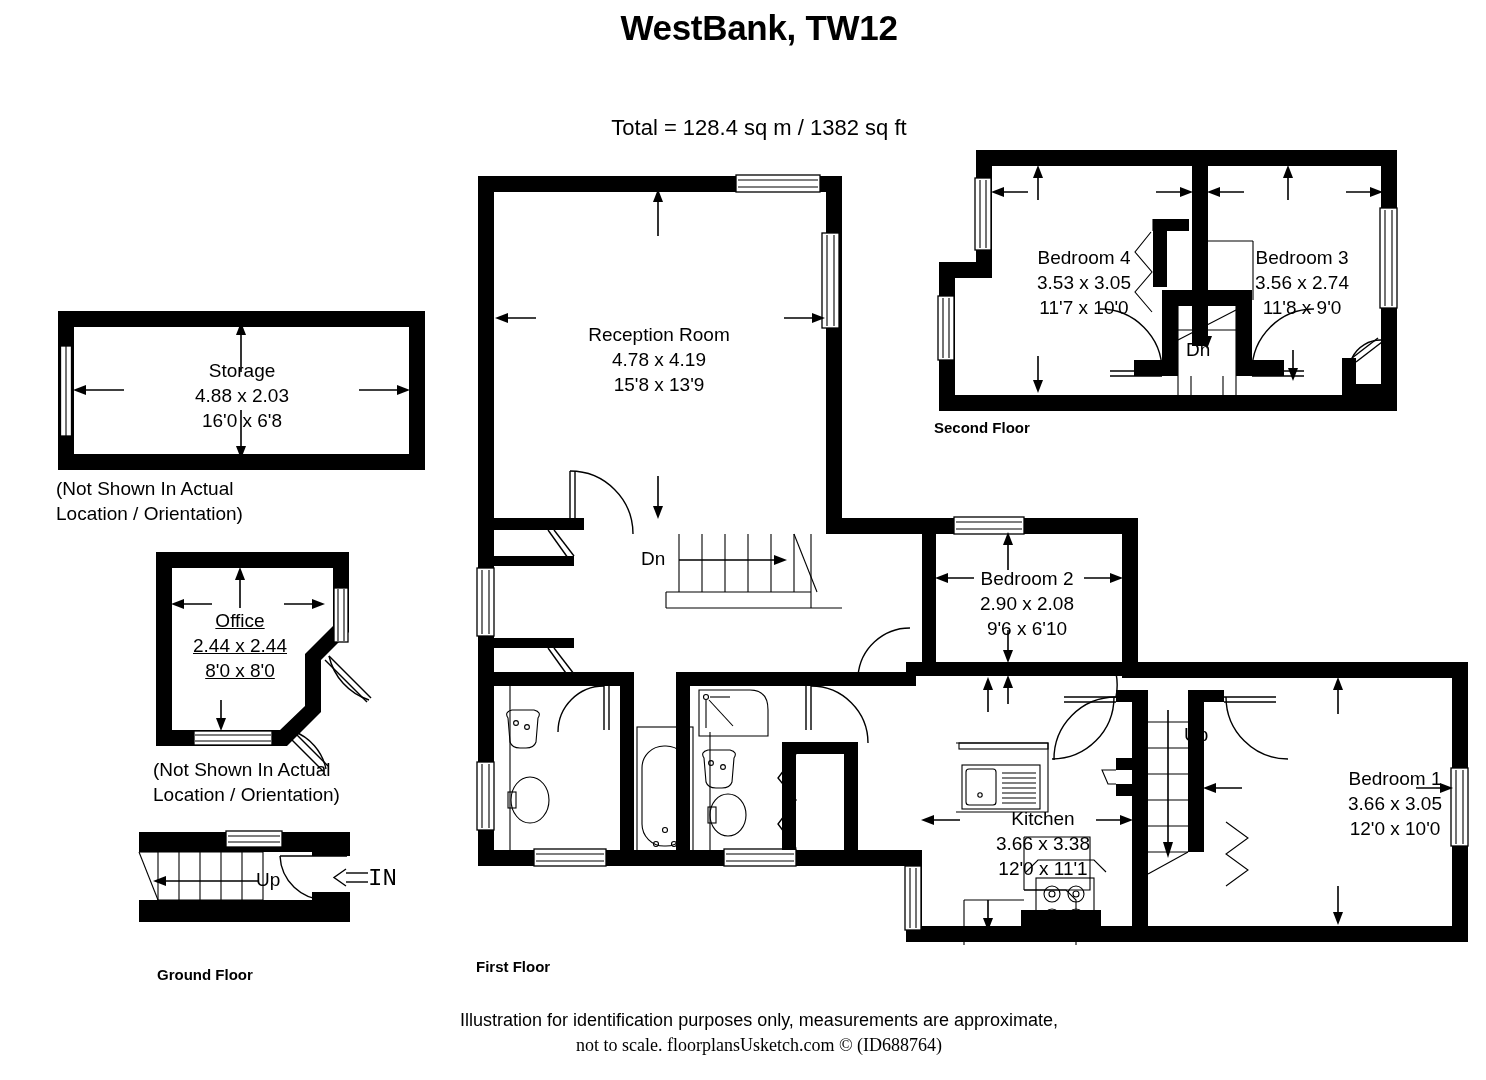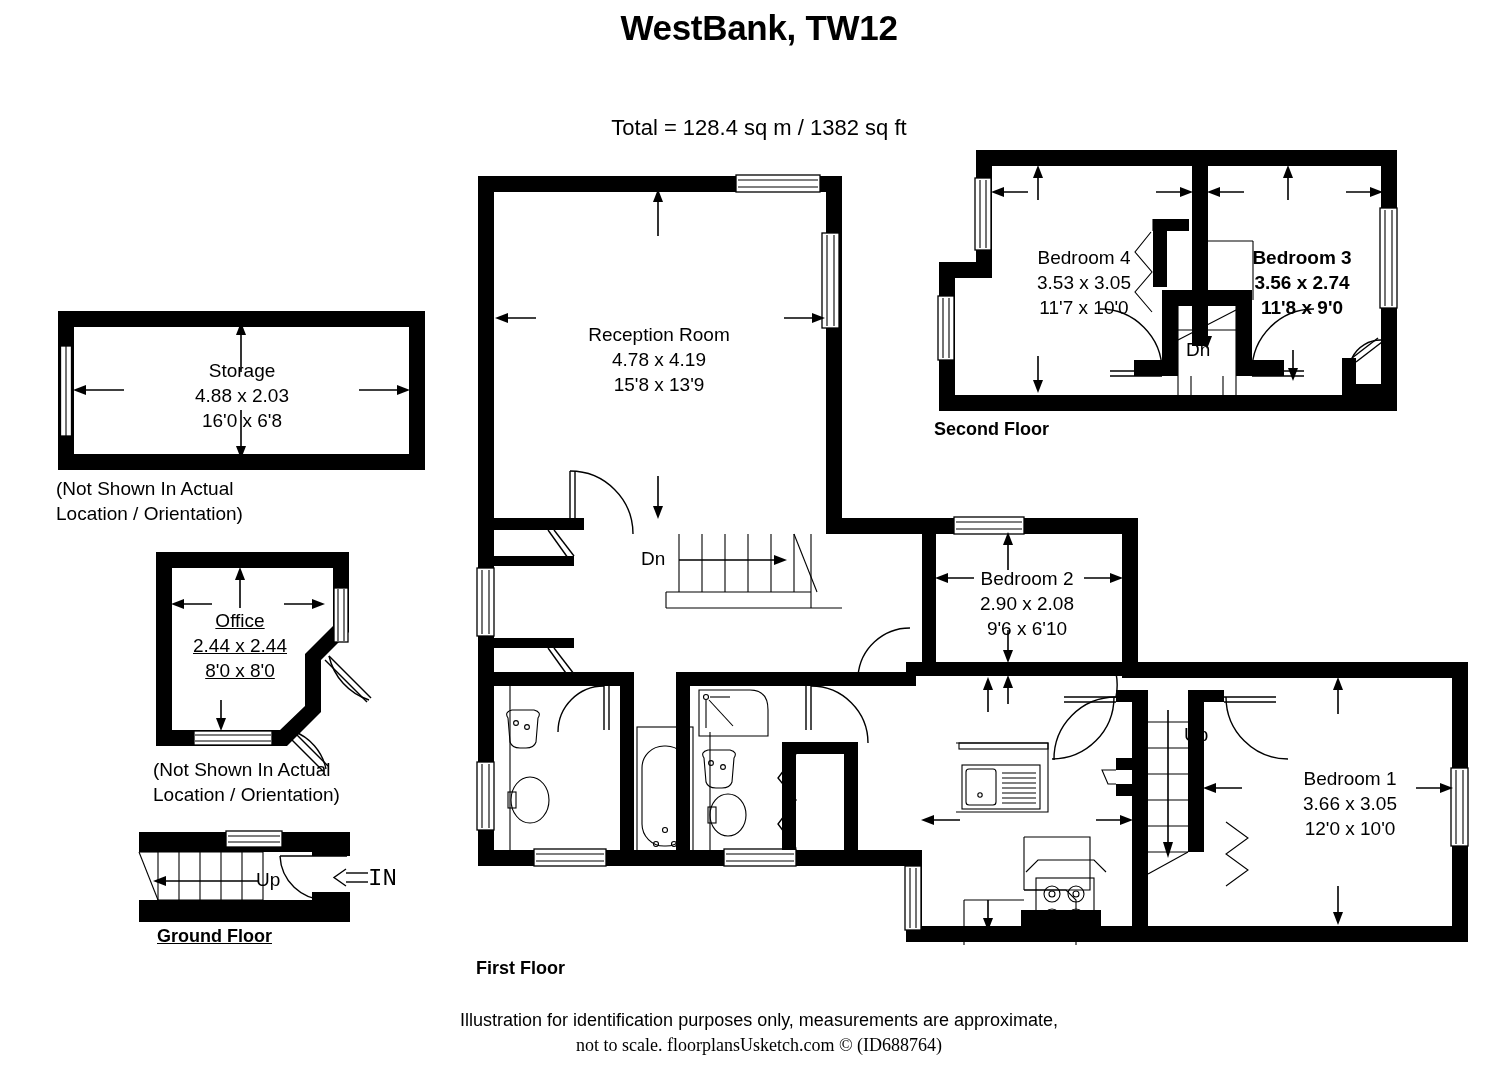--- a/index.html
+++ b/index.html
@@ -53,21 +53,21 @@
     text-align: center;
     font-size: 18px;
     line-height: 25px;
   }
   .foot1 { top: 1008px; }
   .foot2 { top: 1033px; font-family: Liberation Serif, serif; }
 
   
   .floor-label {
     position: absolute;
-    font-size: 18px;
+    font-size: 15px;
     font-weight: bold;
     text-align: right;
   }
 
   
   .room-label {
     position: absolute;
     text-align: center;
     font-size: 19px;
     line-height: 25px;
@@ -531,51 +531,56 @@
     <div>(Not Shown In Actual</div>
     <div>Location / Orientation)</div>
   </div>
 
   <div class="room-label" style="left:545px; top:322px; width:196px;">
     <div>Reception Room</div>
     <div>4.78 x 4.19</div>
     <div>15'8 x 13'9</div>
   </div>
 
-
-  <div class="room-label" style="left:1249px; top:766px; width:170px;">
+  <div class="room-label" style="left:943px; top:806px; width:168px;">
+    <div>Kitchen</div>
+    <div>3.66 x 3.38</div>
+    <div>12'0 x 11'1</div>
+  </div>
+
+  <div class="room-label" style="left:1294px; top:766px; width:170px;">
     <div>Bedroom 1</div>
     <div>3.66 x 3.05</div>
     <div>12'0 x 10'0</div>
   </div>
 
   <div class="room-label" style="left:928px; top:566px; width:166px;">
     <div>Bedroom 2</div>
     <div>2.90 x 2.08</div>
     <div>9'6 x 6'10</div>
   </div>
 
-  <div class="room-label" style="left:1202px; top:245px; width:168px;font-weight:bold;">
+  <div class="room-label" style="left:1202px; top:245px; width:168px;">
     <div>Bedroom 3</div>
     <div>3.56 x 2.74</div>
     <div>11'8 x 9'0</div>
   </div>
 
   <div class="room-label" style="left:984px; top:245px; width:168px;">
     <div>Bedroom 4</div>
     <div>3.53 x 3.05</div>
     <div>11'7 x 10'0</div>
   </div>
 
   <div class="note" style="left:240px; top:867px;">Up</div>
   <div class="note" style="left:352px; top:866px; font-size:24px;font-family:Liberation Mono, monospace;">IN</div>
   <div class="note" style="left:625px; top:546px;">Dn</div>
   <div class="note" style="left:1168px; top:722px;">Up</div>
   <div class="note" style="left:1170px; top:337px;">Dn</div>
 
-  <div class="floor-label" style="left:141px; top:926px;text-decoration:underline;">Ground Floor</div>
+  <div class="floor-label" style="left:141px; top:966px;">Ground Floor</div>
   <div class="floor-label" style="left:460px; top:958px;">First Floor</div>
   <div class="floor-label" style="left:918px; top:419px;">Second Floor</div>
 
   <div class="footer foot1">Illustration for identification purposes only, measurements are approximate,</div>
   <div class="footer foot2">not to scale. floorplansUsketch.com © (ID688764)</div>
 
 </div>
 
 </body></html>

